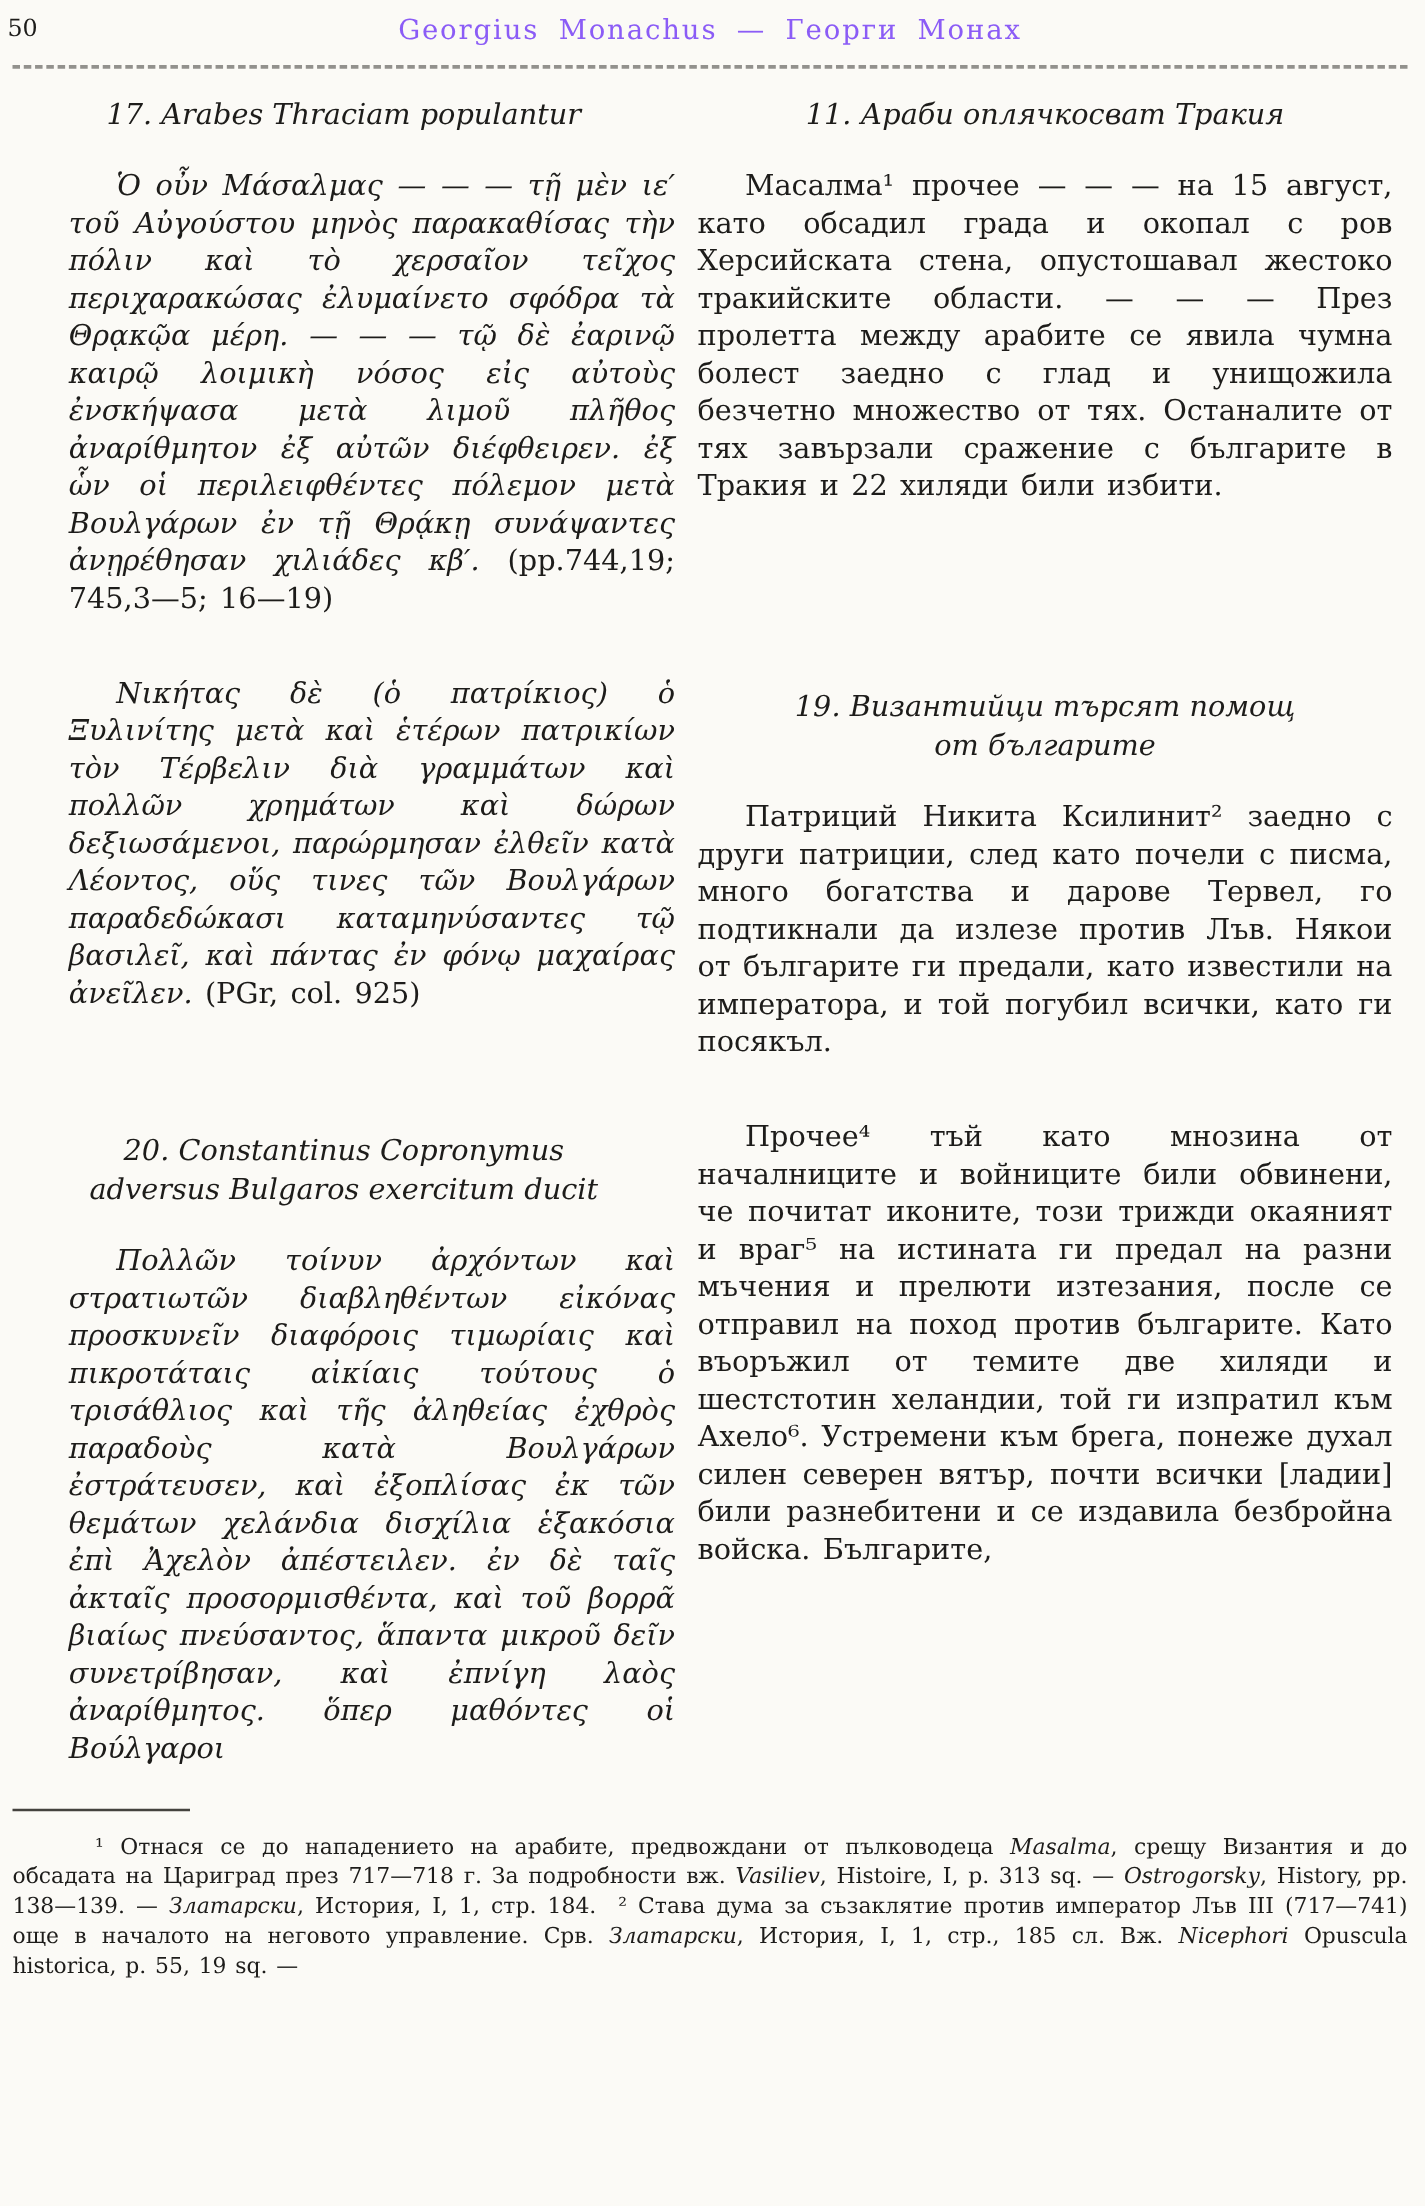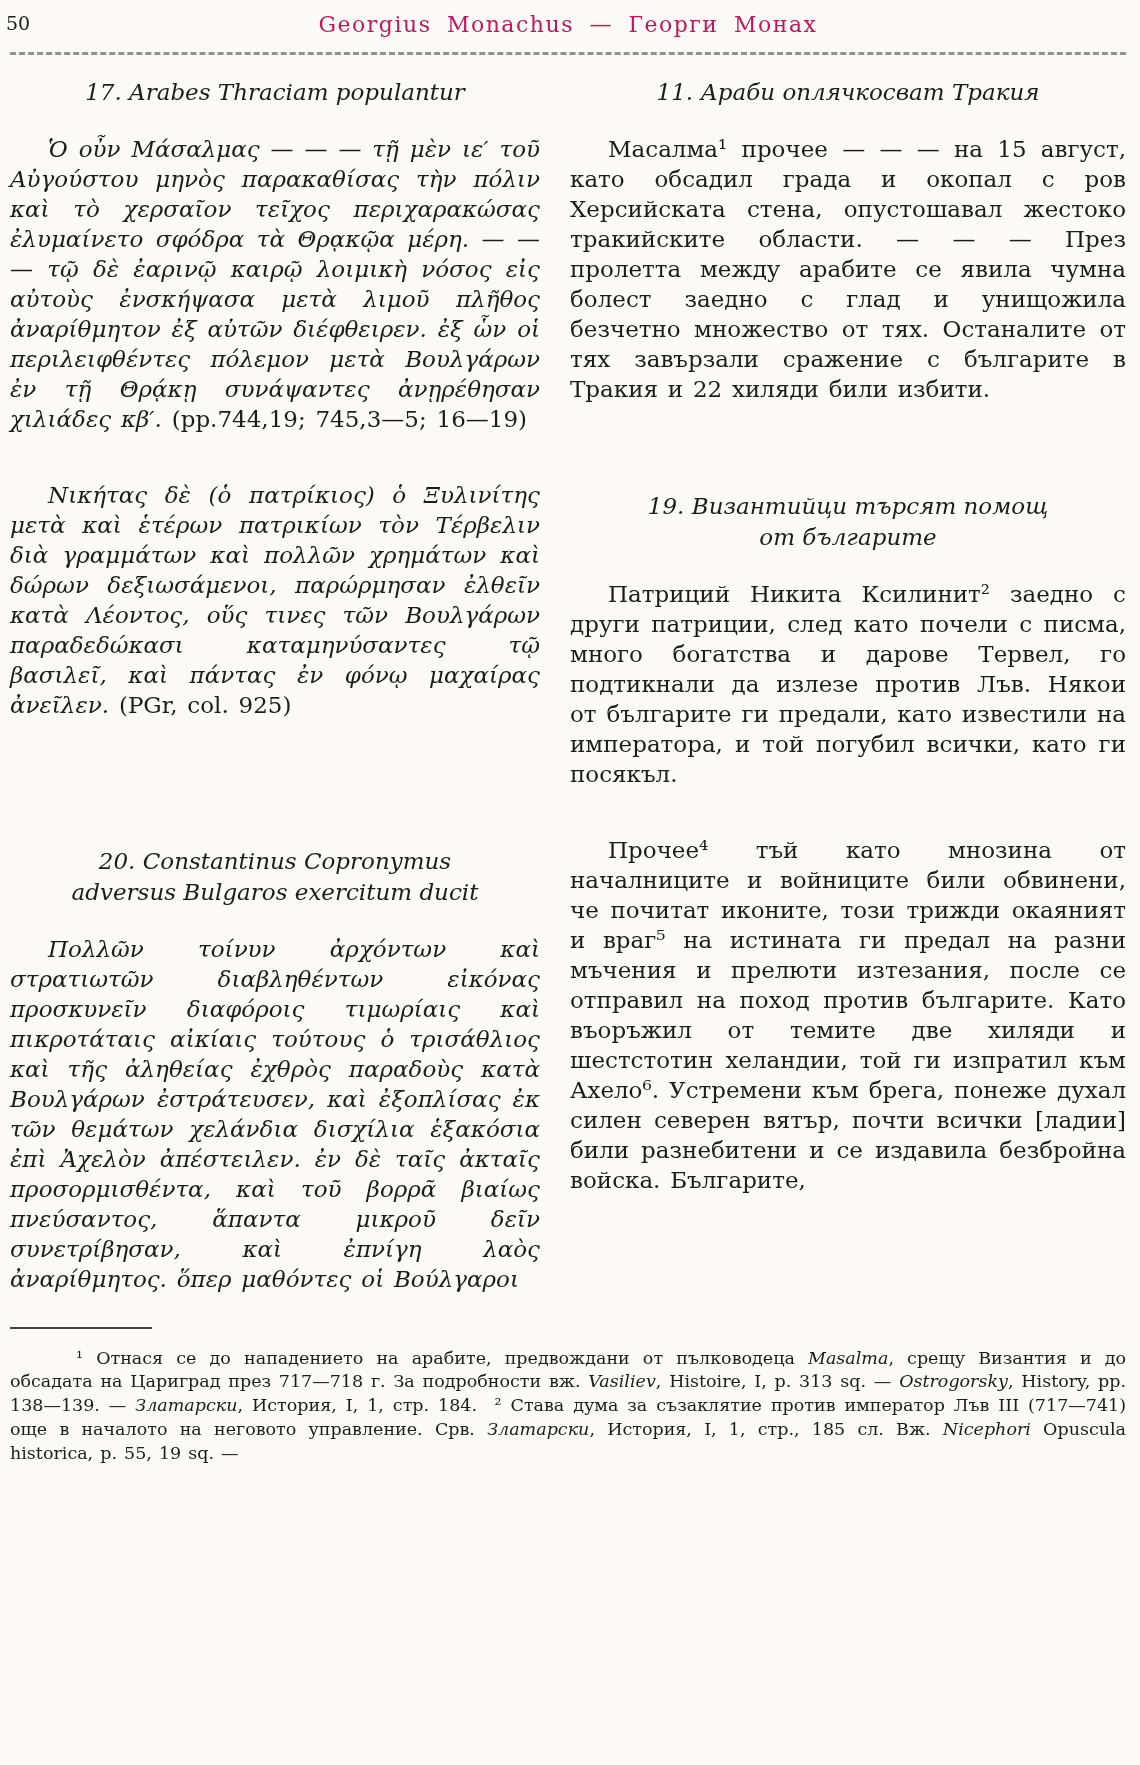--- a/index.html
+++ b/index.html
@@ -11,51 +11,51 @@
     overflow:hidden;
     position:relative;
   }
   .page{padding:8px 14px 0 10px;}
 
   
   .pagehead{position:relative;height:34px;}
   .page-num{position:absolute;left:-4px;top:4px;font-size:19px;}
   .running-title{
     text-align:center;font-size:22px;letter-spacing:1.5px;word-spacing:7px;
-    padding-top:4px;color:#be185d;
+    padding-top:4px;color:#8b5cf6;
   }
   .header-rule{
     margin-top:10px;height:0;
     border-bottom:3px dashed rgba(60,58,54,.55);
   }
 
   
   .columns{
     display:grid;
     grid-template-columns:530px 556px;
-    column-gap:30px;
+    column-gap:18px;
     margin-top:8px;
   }
   .sec-title{
     text-align:center;
     font-style:italic;
     font-size:23px;
     line-height:31px;
     margin:34px auto 26px auto;
     max-width:412px;
   }
   .row-first .sec-title{margin-top:14px;}
   .body-text{
     font-size:23px;
     line-height:30px;
     text-align:justify;
     text-indent:38px;
     word-spacing:2.5px;
   }
-  .greek{font-style:italic;}
+  .greek{font-style:italic;margin-left:45px;}
   .seg-italic{font-style:italic;}
   .seg-roman{font-style:normal;}
 
   
   .footnote-sep{
     width:142px;height:0;
     border-top:2px solid #44423e;
     margin:10px 0 8px 0;
   }
   .footnotes{

